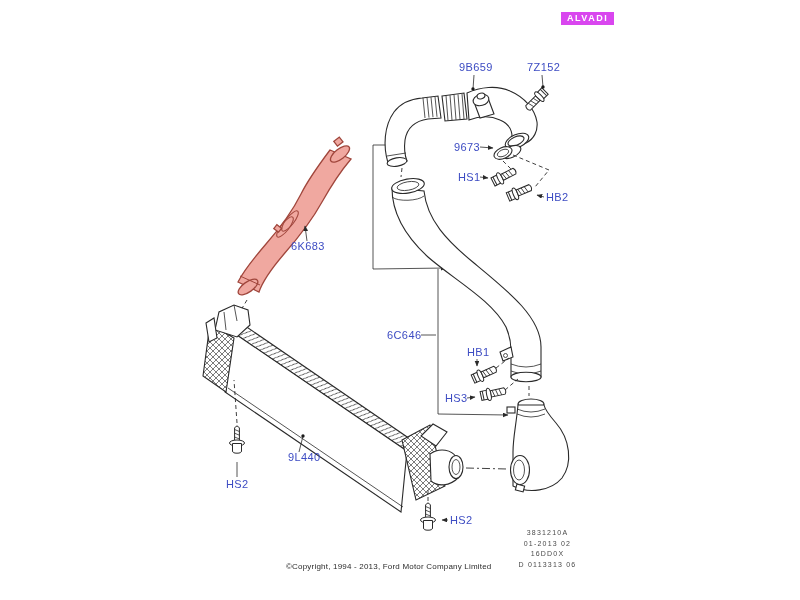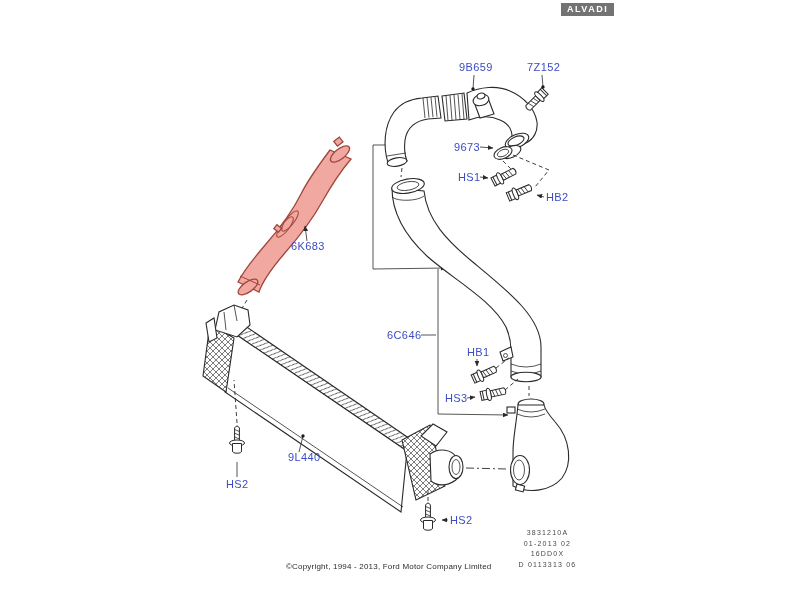--- a/index.html
+++ b/index.html
@@ -1,18 +1,18 @@
 <!DOCTYPE html>
 <html><head>
 <meta charset="utf-8">
 <style>
   html,body{margin:0;padding:0;background:#fff;}
   .stage{position:relative;width:800px;height:600px;background:#ffffff;overflow:hidden;
          font-family:"Liberation Sans", sans-serif;}
-  .logo-badge{position:absolute;left:561px;top:3px;background:#737373;color:#fff;
+  .logo-badge{position:absolute;left:561px;top:12px;background:#d946ef;color:#fff;
 
          font-weight:bold;font-size:9px;letter-spacing:1.5px;padding:1px 6px 2px 6px;}
   .copyright{position:absolute;left:286px;top:562px;font-size:8px;color:#2b2b2b;
          letter-spacing:0.2px;}
   .plate{position:absolute;left:495px;top:528px;width:105px;text-align:center;
          font-size:7px;color:#4a4a4a;letter-spacing:1.2px;line-height:10.5px;}
   svg text.plabel{font-size:11px;fill:#3d4cc3;letter-spacing:0.4px;}
   svg .thin{stroke:#2a2a2a;stroke-width:0.8;fill:none;}
   svg .wh{fill:#ffffff;stroke:#2a2a2a;stroke-width:1.1;}
   svg .dash{stroke:#2a2a2a;stroke-width:0.9;fill:none;stroke-dasharray:4 3;}

